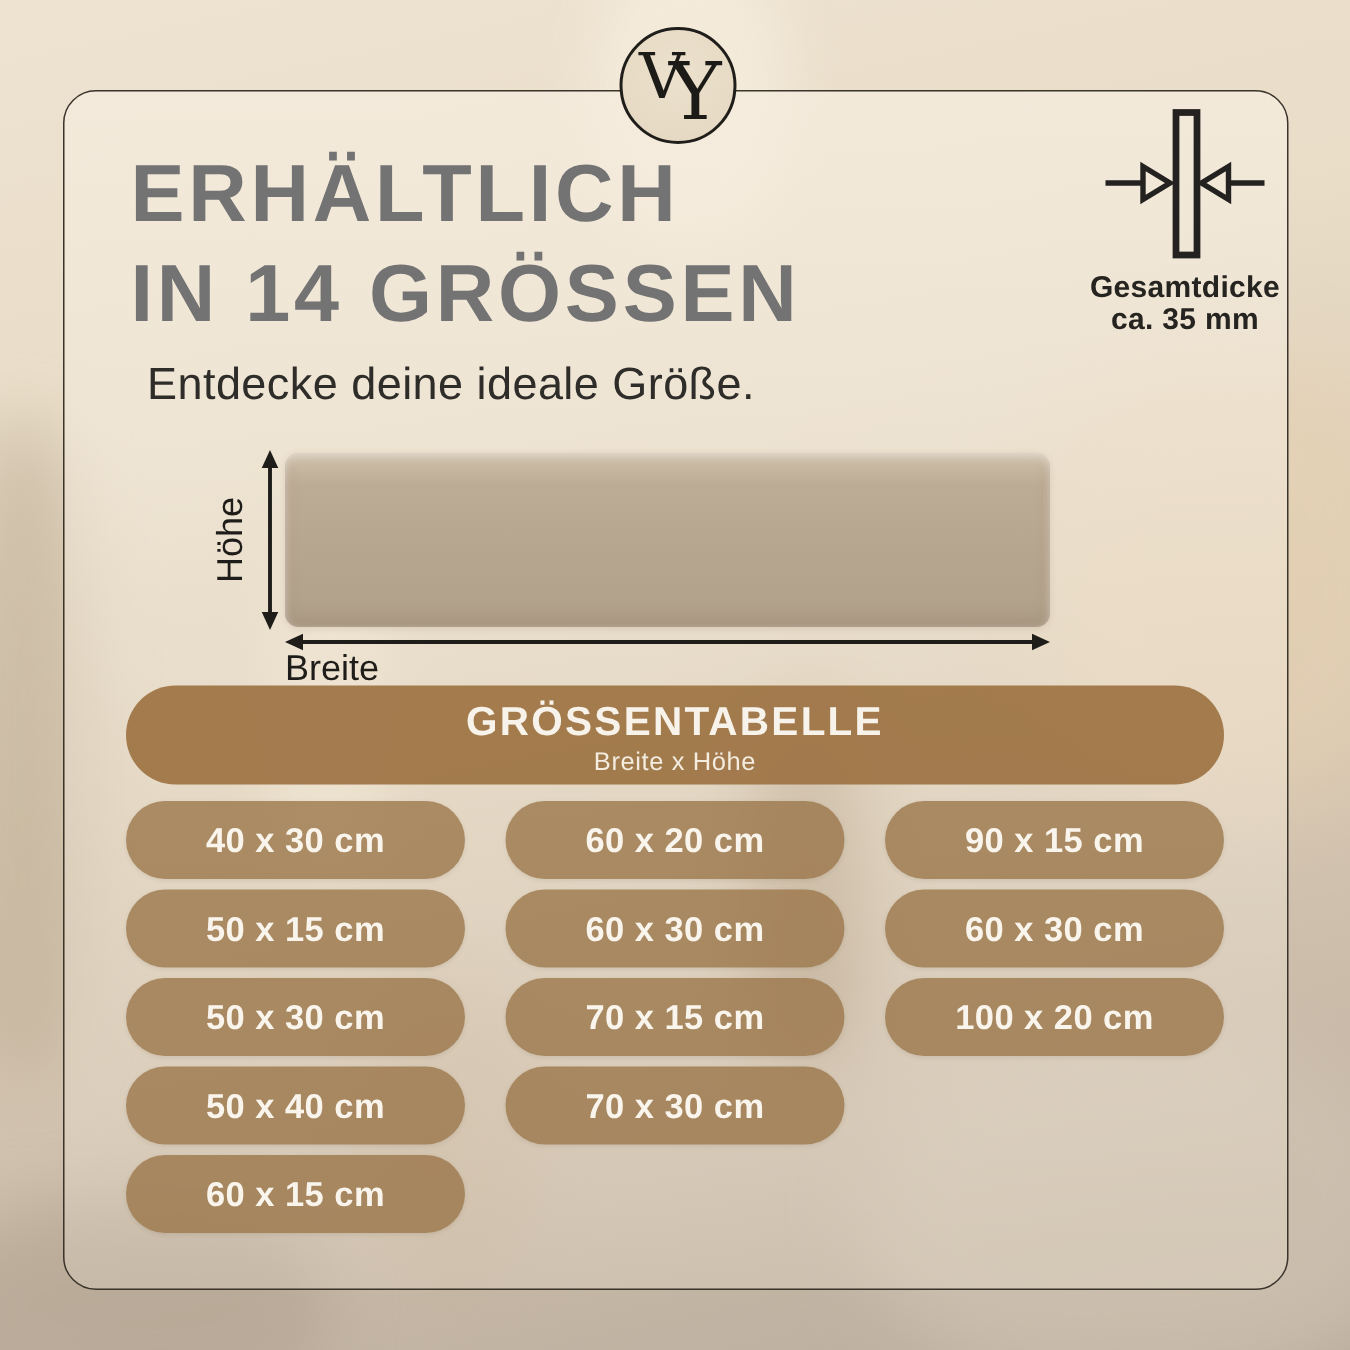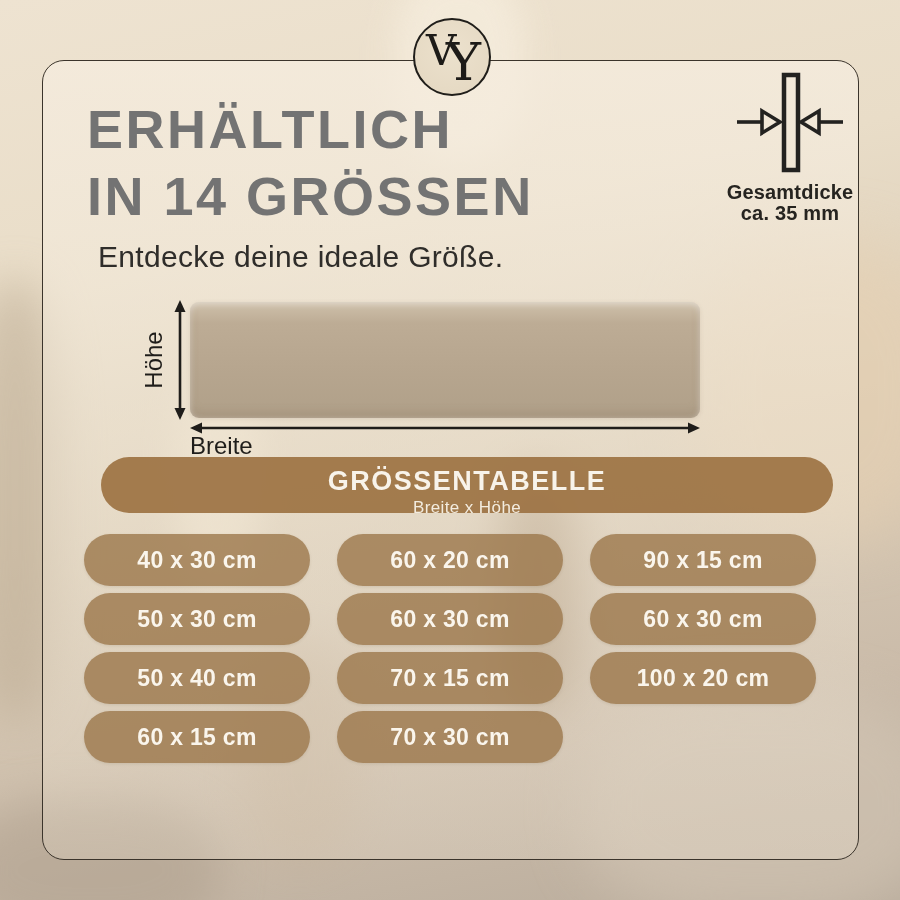--- a/index.html
+++ b/index.html
@@ -49,21 +49,21 @@
     box-shadow:inset 0 2px 6px rgba(255,255,255,.45), inset 0 -6px 10px rgba(120,100,80,.18), 0 1px 4px rgba(120,100,80,.15);}
   .arrow-v{position:absolute;left:170px;top:300px;}
   .arrow-h{position:absolute;left:190px;top:420px;}
   .lbl-hoehe{position:absolute;left:124px;top:330px;width:60px;height:60px;
     color:#1f1d1a;font-size:24px;transform:rotate(-90deg);transform-origin:center;
     display:flex;align-items:center;justify-content:center;}
   .lbl-breite{position:absolute;left:190px;top:432px;width:510px;
     color:#1f1d1a;font-size:24px;}
 
   
-  .table-header{position:absolute;left:101px;top:457px;width:732px;height:56px;border-radius:33px;
+  .table-header{position:absolute;left:84px;top:457px;width:732px;height:66px;border-radius:33px;
     background:rgba(157,115,68,.93);color:#f8f3ea;text-align:center;}
   .table-header .t{margin-top:9px;font-size:27px;font-weight:700;letter-spacing:1.5px;}
   .table-header .s{margin-top:1px;font-size:17px;font-weight:400;color:#f3ecdf;letter-spacing:.4px;}
 
   .grid{position:absolute;left:84px;top:534px;width:732px;display:flex;justify-content:space-between;}
   .gcol{width:226px;display:flex;flex-direction:column;gap:7px;}
   .pill{height:52px;border-radius:26px;background:rgba(154,117,72,.78);
     display:flex;align-items:center;justify-content:center;
     color:#faf5ec;font-size:23px;font-weight:700;letter-spacing:.3px;
     box-shadow:0 1px 3px rgba(90,70,45,.12);}
@@ -129,20 +129,23 @@
   <div class="t">GRÖSSENTABELLE</div>
   <div class="s">Breite x Höhe</div>
 </div>
 
 <div class="grid">
   <div class="gcol">
       <div class="pill">
         <span>40 x 30 cm</span>
       </div>
       <div class="pill">
+        <span>50 x 15 cm</span>
+      </div>
+      <div class="pill">
         <span>50 x 30 cm</span>
       </div>
       <div class="pill">
         <span>50 x 40 cm</span>
       </div>
       <div class="pill">
         <span>60 x 15 cm</span>
       </div>
     </div>
   <div class="gcol">

